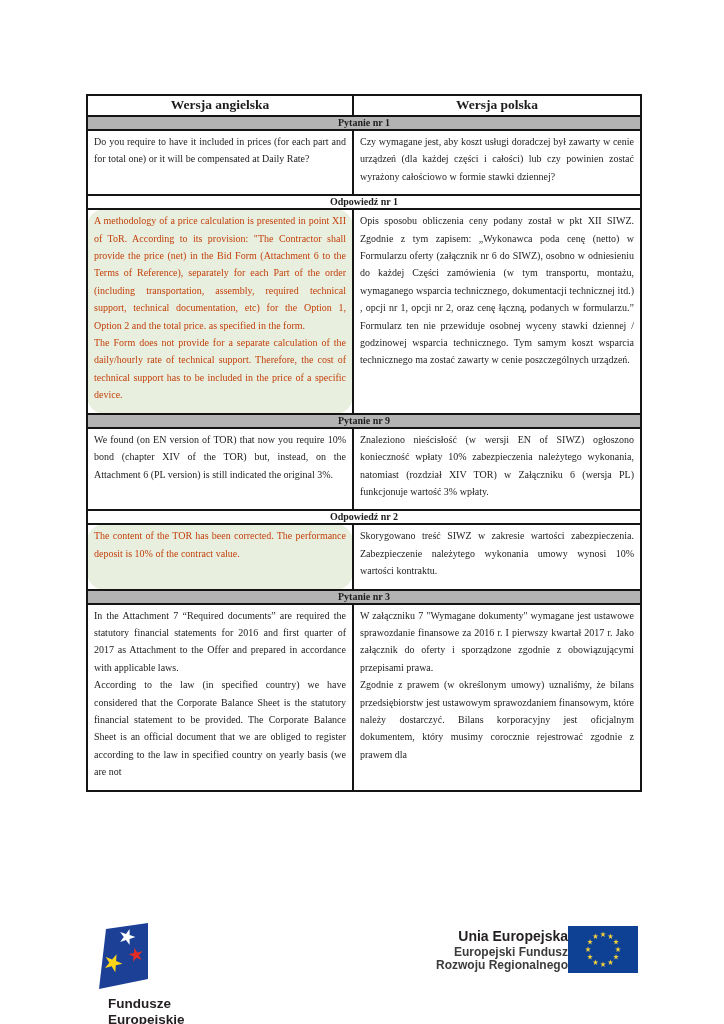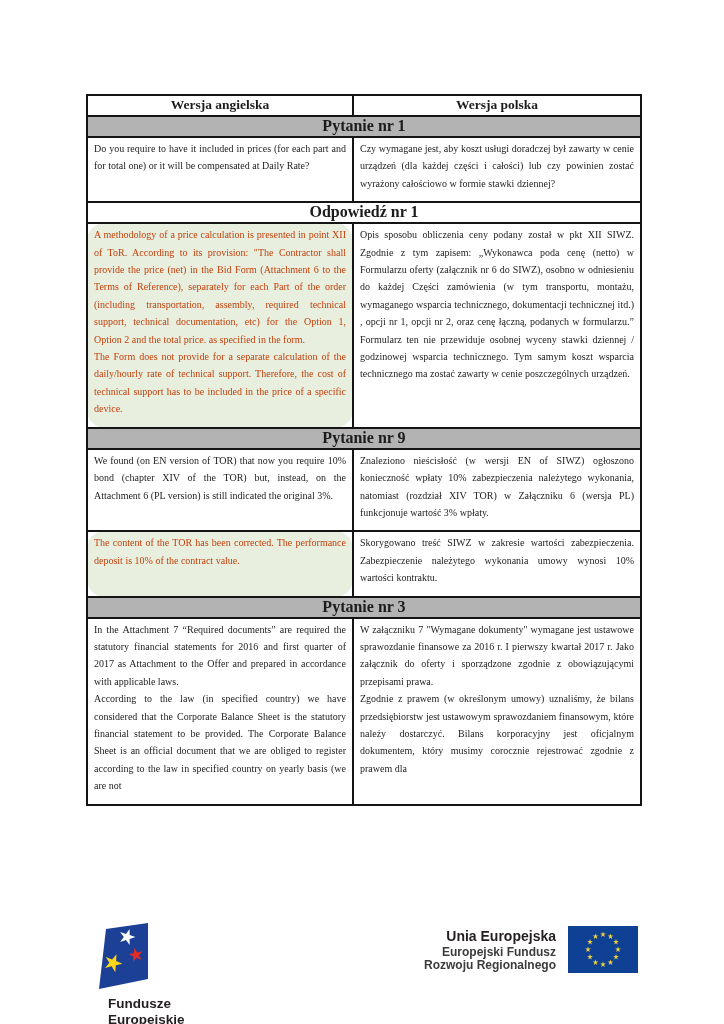--- a/index.html
+++ b/index.html
@@ -22,38 +22,38 @@
   .table-wrap{position:absolute;left:86px;top:86px;width:554px;}
   table.qa-table{border-collapse:collapse;width:100%;table-layout:fixed;margin-top:8px;}
   col.col-en{width:266px;}
   col.col-pl{width:288px;}
   th,td{border:2px solid var(--border-black);}
   th.col-header{
     font-size:13.5px;font-weight:bold;text-align:center;padding:1px 0 2px 0;
     background:#fff;
   }
   td.band{
-    font-weight:bold;text-align:center;font-size:16px;padding:0 0 1px 0;
+    font-weight:bold;text-align:center;font-size:10px;padding:0 0 1px 0;
     background:#fff;
   }
   td.band.shaded{background:var(--band-gray);}
   td.cell{
     vertical-align:top;font-size:10px;line-height:17.4px;
     padding:2px 6px 9px 6px;text-align:justify;background:#fff;
   }
   td.cell.green{background:var(--answer-green);color:#c2410c;border-radius:18px;}
   td.cell p{margin:0;}
   .footer{position:absolute;left:0;top:916px;width:724px;height:95px;font-family:"Liberation Sans","DejaVu Sans",sans-serif;}
   .logo-left{position:absolute;left:96px;top:6px;display:flex;align-items:flex-start;flex-direction:column;}
   .logo-left .flag{flex:0 0 auto;}
   .logo-left-text{margin-left:12px;margin-top:6px;}
   .logo-left-text .title{font-weight:bold;font-size:13.5px;line-height:15.5px;color:#231f20;white-space:pre-line;}
   .logo-left-text .subtitle{font-size:15px;color:#4a4a4a;margin-top:4px;}
   .logo-right{position:absolute;right:86px;top:10px;display:flex;align-items:flex-start;}
-  .logo-right-text{text-align:right;margin-right:12px;margin-top:2px;}
+  .logo-right-text{text-align:right;margin-right:0;margin-top:2px;}
   .logo-right-text .title{font-weight:bold;font-size:14px;line-height:16px;color:#231f20;}
   .logo-right-text .subtitle{font-size:12px;font-weight:bold;color:#3c3c3c;line-height:12.5px;margin-top:2px;}
 </style>
 </head>
 <body>
 
 <div class="table-wrap">
   <table class="qa-table">
     <colgroup>
       <col class="col-en">
@@ -96,20 +96,23 @@
   </tr>
   <tr>
     <td class="cell en-cell">
             <p>We found (on EN version of TOR) that now you require 10% bond (chapter XIV of the TOR) but, instead, on the Attachment 6 (PL version) is still indicated the original 3%.</p>
           </td>
     <td class="cell pl-cell">
             <p>Znaleziono nieścisłość (w wersji EN of SIWZ) ogłoszono konieczność wpłaty 10% zabezpieczenia należytego wykonania, natomiast (rozdział XIV TOR) w Załączniku 6 (wersja PL) funkcjonuje wartość 3% wpłaty.</p>
           </td>
   </tr>
 
+  <tr>
+    <td colspan="2" class="band">Odpowiedź nr 2</td>
+  </tr>
   <tr>
     <td class="cell en-cell green">
             <p>The content of the TOR has been corrected. The performance deposit is 10% of the contract value.</p>
           </td>
     <td class="cell pl-cell">
             <p>Skorygowano treść SIWZ w zakresie wartości zabezpieczenia. Zabezpieczenie należytego wykonania umowy wynosi 10% wartości kontraktu.</p>
           </td>
   </tr>
 
   <tr>

